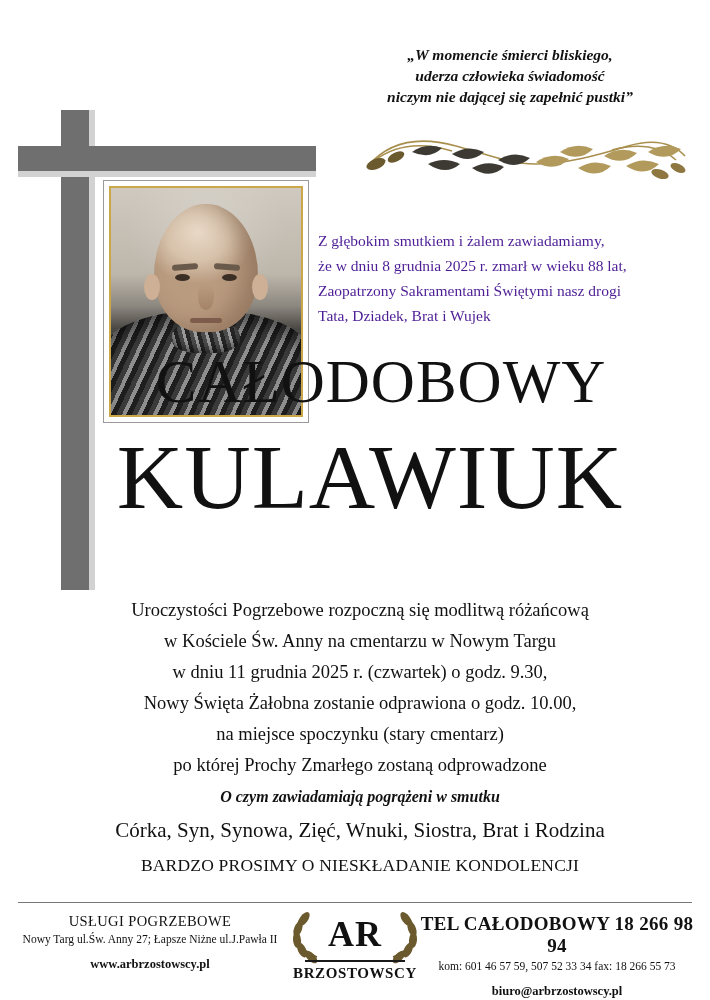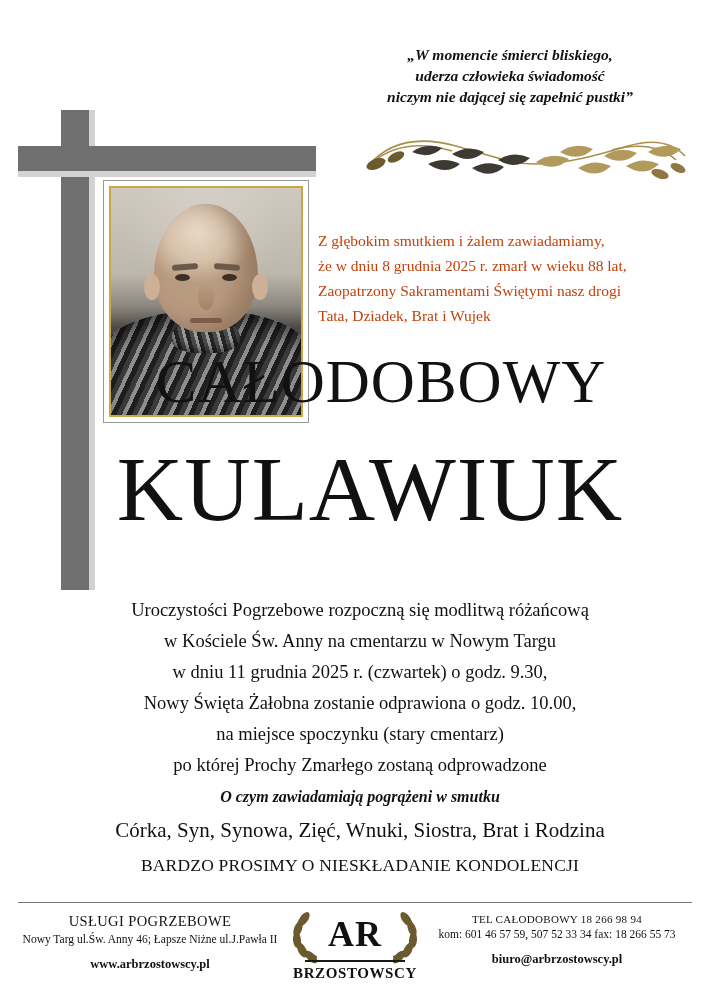--- a/index.html
+++ b/index.html
@@ -177,21 +177,21 @@
   }
 
   
   .announce {
     position: absolute;
     left: 318px;
     top: 228px;
     width: 380px;
     font-size: 15.5px;
     line-height: 25px;
-    color: #c2410c;
+    color: #4c1d95;
   }
   .announce div { white-space: nowrap; }
 
   
   .name-first {
     position: absolute;
     left: 0;
     top: 348px;
     width: 710px;
     text-align: center;
@@ -199,21 +199,21 @@
     box-sizing: border-box;
     font-size: 61px;
     line-height: 68px;
     letter-spacing: 1px;
     font-weight: normal;
     font-family: "Liberation Serif", serif;
   }
   .name-last {
     position: absolute;
     left: 0;
-    top: 437px;
+    top: 425px;
     width: 710px;
     text-align: center;
     padding-left: 30px;
     box-sizing: border-box;
     font-size: 92px;
     line-height: 104px;
     letter-spacing: 1px;
     font-weight: normal;
     font-family: "Liberation Serif", serif;
   }
@@ -298,22 +298,22 @@
     margin-top: 12px;
   }
   .footer-right {
     position: absolute;
     right: 8px;
     top: 8px;
     width: 290px;
     text-align: center;
   }
   .footer-right .t1 {
-    font-weight: normal;
-    font-size: 11px;
+    font-weight: bold;
+    font-size: 19px;
     letter-spacing: 0.3px;
   }
   .footer-right .t2 {
     font-size: 11.5px;
     margin-top: 3px;
   }
   .footer-right .t3 {
     font-weight: bold;
     font-size: 12.5px;
     margin-top: 12px;
@@ -434,21 +434,21 @@
 
   <div class="family-lead">O czym zawiadamiają pogrążeni w smutku</div>
   <div class="family-names">Córka, Syn, Synowa, Zięć, Wnuki, Siostra, Brat i Rodzina</div>
   <div class="family-note">BARDZO PROSIMY O NIESKŁADANIE KONDOLENCJI</div>
 
   <div class="footer-rule"></div>
   <div class="footer">
 
     <div class="footer-left">
       <div class="t1">USŁUGI POGRZEBOWE</div>
-      <div class="t2">Nowy Targ ul.Św. Anny 46; Łapsze Niżne ul.J.Pawła  II</div>
+      <div class="t2">Nowy Targ ul.Św. Anny 27; Łapsze Niżne ul.J.Pawła  II</div>
       <div class="t3">www.arbrzostowscy.pl</div>
     </div>
 
     <div class="logo">
       <div class="logo-mark">
         <svg width="156" height="62" viewBox="0 0 156 62" xmlns="http://www.w3.org/2000/svg">
           <g stroke="#6b5a2e" stroke-width="1.4" fill="none">
             <path d="M40 52 C 18 44, 14 24, 26 10"></path>
             <path d="M116 52 C 138 44, 142 24, 130 10"></path>
           </g>

